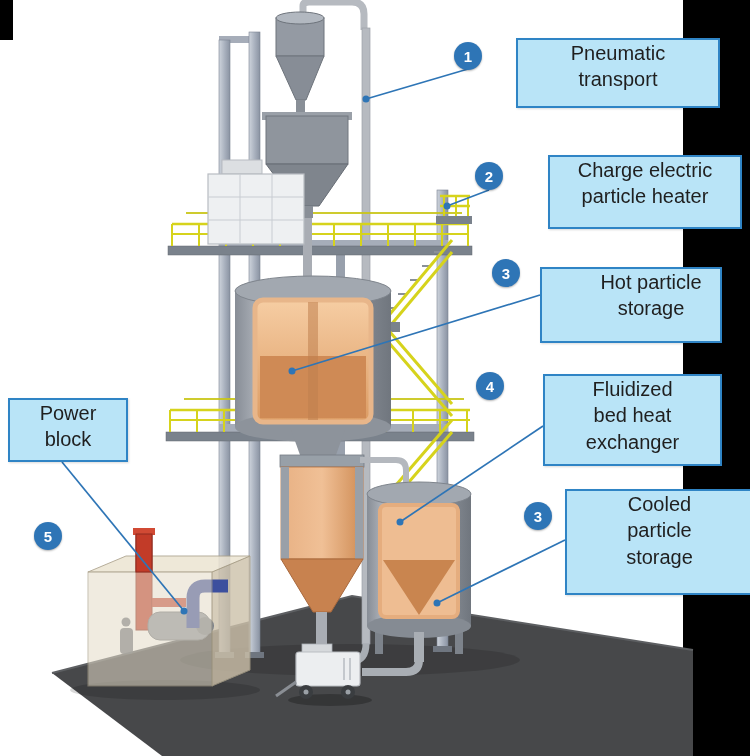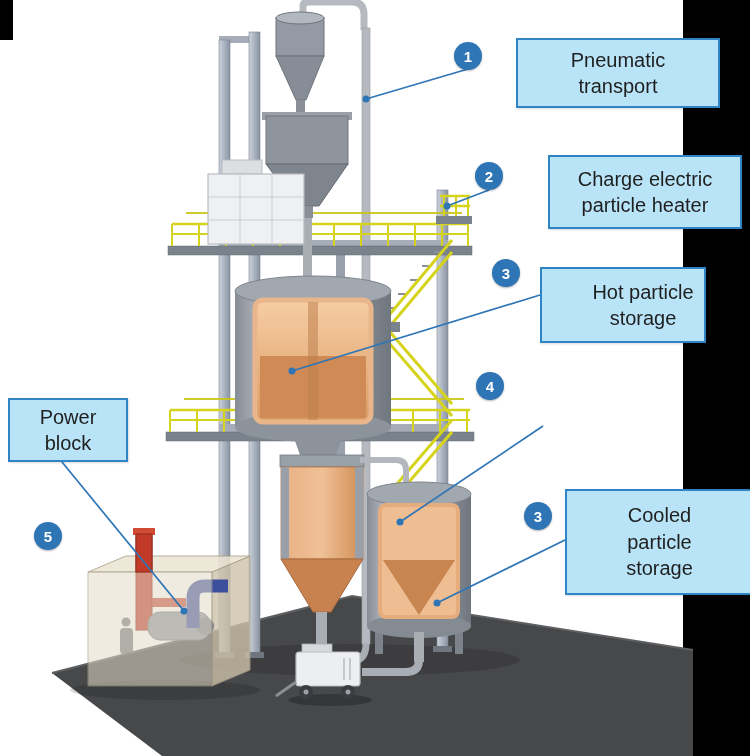--- a/index.html
+++ b/index.html
@@ -2,21 +2,21 @@
 <html><head>
 <meta charset="utf-8">
 <style>
   html,body{margin:0;padding:0;background:#fff;}
   .stage{
     position:relative;width:750px;height:756px;background:#ffffff;overflow:hidden;
     font-family:"Liberation Sans", sans-serif;
   }
   .scene{position:absolute;left:0;top:0;}
   .callout{
-    position:absolute;display:flex;align-items:center;justify-content:center;
+    position:absolute;display:flex;align-items:flex-start;justify-content:center;
     background:#b9e4f7;border:2px solid #2f84c5;box-sizing:border-box;
     box-shadow:1px 1px 2px rgba(0,0,0,0.15);
   }
   .callout-text{
     white-space:pre-line;text-align:center;color:#1f1f1f;
     font-size:20px;line-height:1.32;
   }
   .badge{
     position:absolute;width:28px;height:28px;border-radius:50%;
     background:#2e75b6;color:#fff;font-weight:bold;font-size:15px;
@@ -215,23 +215,28 @@
   </svg>
 
   <div class="callout" style="left:516px;top:38px;width:204px;height:70px;">
     <span class="callout-text">Pneumatic
 transport</span>
   </div>
   <div class="callout" style="left:548px;top:155px;width:194px;height:74px;">
     <span class="callout-text">Charge electric
 particle heater</span>
   </div>
-  <div class="callout" style="left:540px;top:267px;width:166px;height:76px;padding-left:40px;">
+  <div class="callout" style="left:540px;top:267px;width:182px;height:76px;padding-left:40px;">
     <span class="callout-text">Hot particle
 storage</span>
+  </div>
+  <div class="callout" style="left:543px;top:374px;width:179px;height:92px;">
+    <span class="callout-text">Fluidized
+bed heat
+exchanger</span>
   </div>
   <div class="callout" style="left:565px;top:489px;width:189px;height:106px;">
     <span class="callout-text">Cooled
 particle
 storage</span>
   </div>
   <div class="callout" style="left:8px;top:398px;width:120px;height:64px;">
     <span class="callout-text">Power
 block</span>
   </div>

